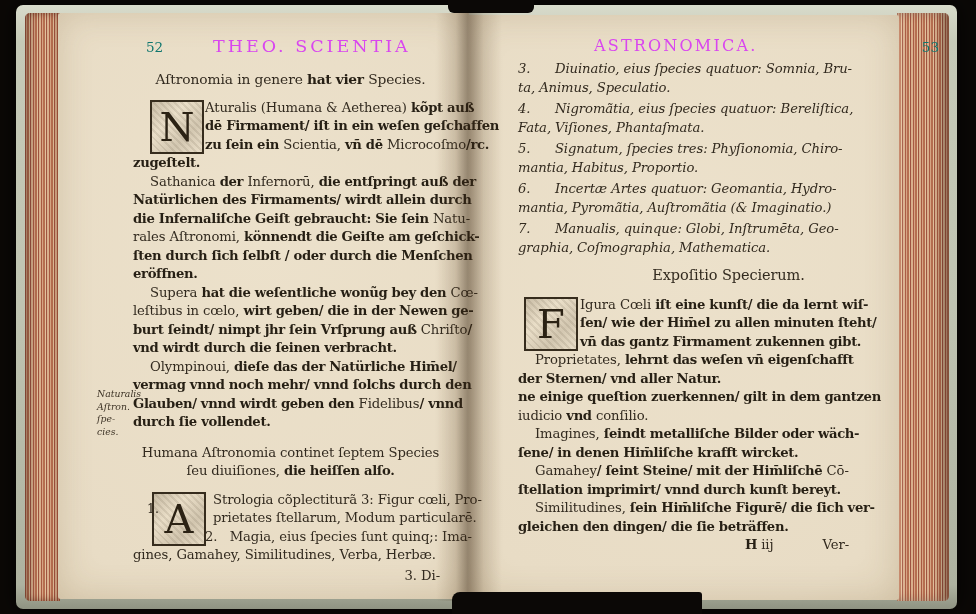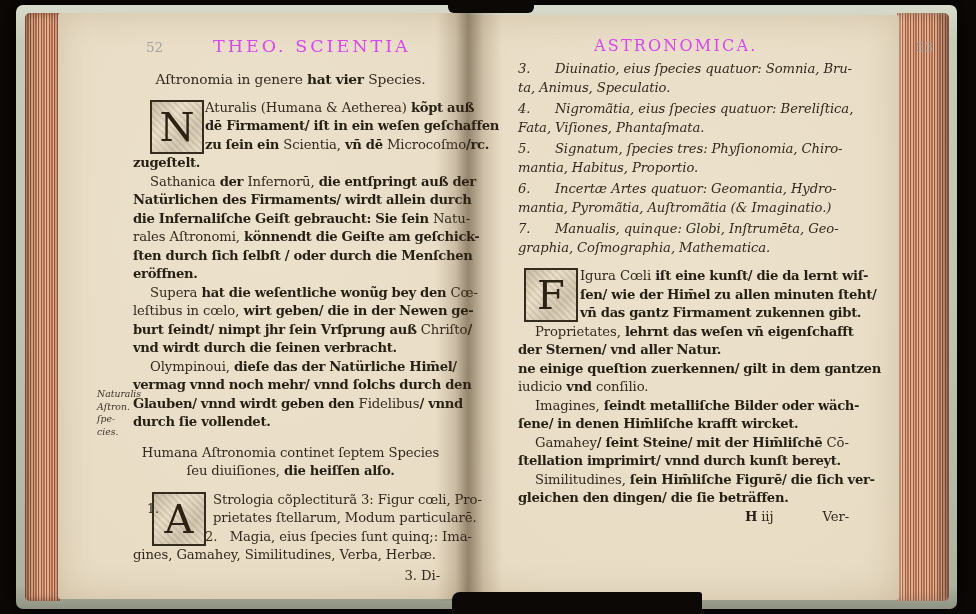--- a/index.html
+++ b/index.html
@@ -30,23 +30,23 @@
   #notch-top{left:448px;top:0;width:86px;height:13px;border-radius:0 0 6px 6px;}
   #notch-bottom{left:452px;top:592px;width:250px;height:22px;border-radius:8px 3px 0 0;}
   
   .content{position:absolute;z-index:5;color:#2c2418;}
   #content-left{left:133px;top:36px;width:315px;}
   #content-right{left:518px;top:36px;width:421px;}
   .pg-header{position:relative;height:24px;}
   .running-title{position:absolute;top:0;font-size:17.5px;letter-spacing:3px;color:#d946ef;}
   #content-left .running-title{left:80px;}
   #content-right .running-title{left:76px;font-size:16px;letter-spacing:2.2px;}
-  .page-number{position:absolute;top:3px;font-size:13.5px;color:#a3a3a3;}
+  .page-number{position:absolute;top:3px;font-size:13.5px;color:#0f766e;}
   #content-left .page-number{left:13px;}
-  #content-right .page-number{right:6px;}
+  #content-right .page-number{right:0;}
   .line{font-size:13.2px;line-height:18.5px;white-space:pre;color:#322a1f;}
   .s-f{font-weight:700;letter-spacing:-0.35px;color:#261f14;}
   .s-r{letter-spacing:-0.1px;}
   .ind{padding-left:17px;}
   .blk{position:relative;}
   .blk-subhead{margin:10px 0 6px;}
   .blk-subhead .line{text-align:center;font-size:13.8px;}
   .blk-center{margin:12px 0 0;}
   .blk-center .line{text-align:center;}
   .blk-heading{margin:9px 0 11px;}
@@ -153,20 +153,23 @@
           <div class="line"><span class="s-r">mantia, Habitus, Proportio.</span></div>
         </div>
         <div class="blk blk-item">
           <div class="line"><span class="s-r">6.      Incertæ Artes quatuor: Geomantia, Hydro-</span></div>
           <div class="line"><span class="s-r">mantia, Pyromãtia, Auſtromãtia (&amp; Imaginatio.)</span></div>
         </div>
         <div class="blk blk-item">
           <div class="line"><span class="s-r">7.      Manualis, quinque: Globi, Inſtrumēta, Geo-</span></div>
           <div class="line"><span class="s-r">graphia, Coſmographia, Mathematica.</span></div>
         </div>
+        <div class="blk blk-heading">
+          <div class="line"><span class="s-r">Expoſitio Specierum.</span></div>
+        </div>
         <div class="blk blk-dropcap">
           <div class="cap" style="left: 6px;">F</div>
           <div class="line" style="padding-left: 62px;"><span class="s-r">Igura Cœli </span><span class="s-f">iſt eine kunſt/ die da lernt wiſ-</span></div>
           <div class="line" style="padding-left: 62px;"><span class="s-f">ſen/ wie der Him̄el zu allen minuten ſteht/</span></div>
           <div class="line" style="padding-left: 62px;"><span class="s-f">vñ das gantz Firmament zukennen gibt.</span></div>
         </div>
         <div class="blk blk-para">
           <div class="line ind"><span class="s-r">Proprietates, </span><span class="s-f">lehrnt das weſen vñ eigenſchafft</span></div>
           <div class="line"><span class="s-f">der Sternen/ vnd aller Natur.</span></div>
         </div>

